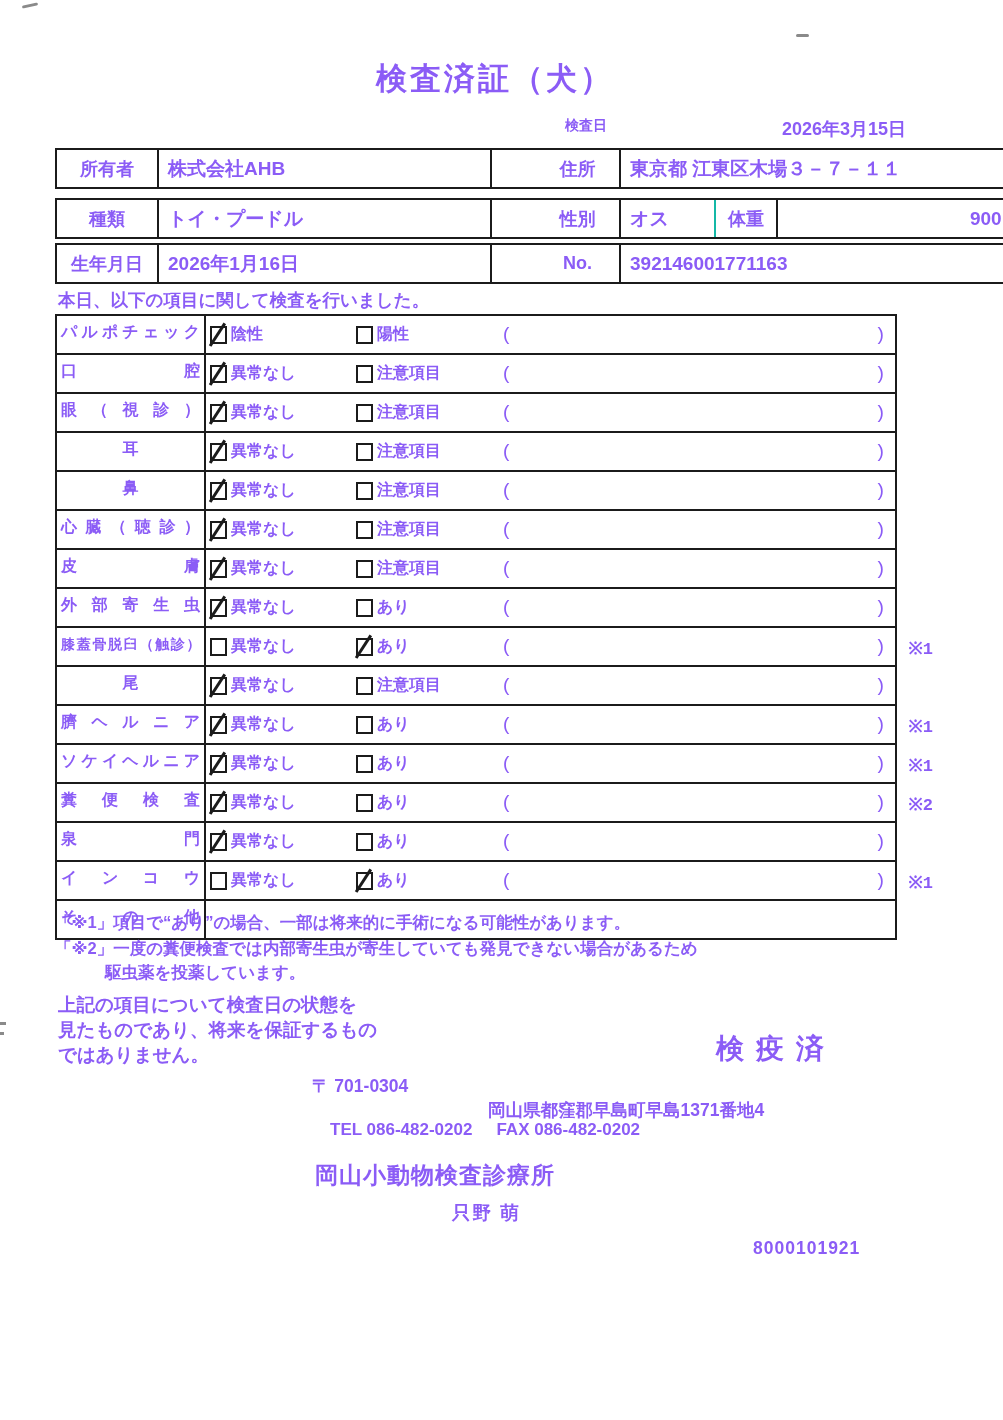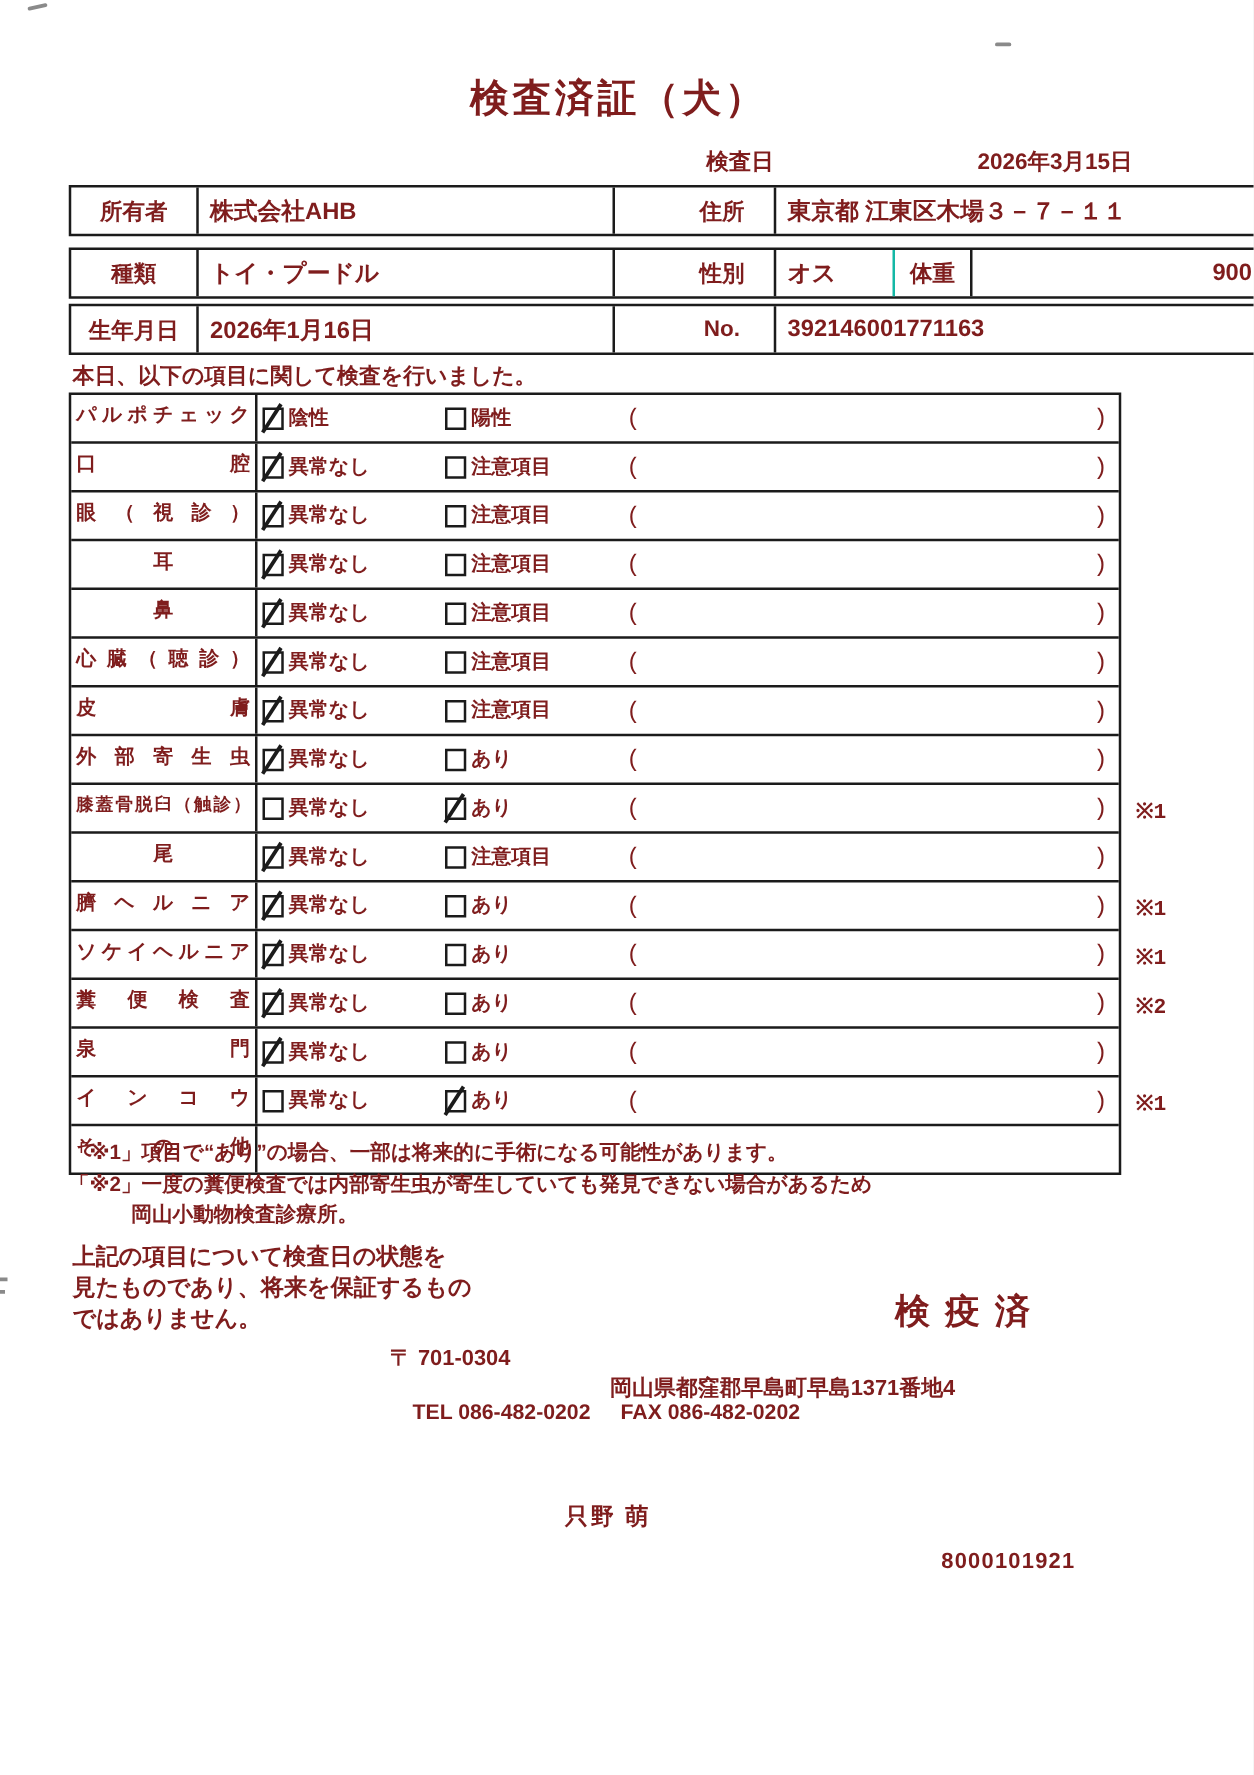--- a/index.html
+++ b/index.html
@@ -1,30 +1,30 @@
 <!DOCTYPE html>
 <html><head>
 <meta charset="utf-8">
 <style>
   html,body { margin:0; padding:0; background:#e8e8e8; }
   .page {
     position:relative; width:1003px; height:1420px; margin:0 auto;
-    background:#ffffff; color:#7f1d1d; overflow:hidden;
+    background:#ffffff; color:#8b5cf6; overflow:hidden;
     font-family:"Liberation Sans","DejaVu Sans",sans-serif; font-weight:bold;
   }
   
   .artifact { position:absolute; background:#8a8a8a; }
   .a1 { left:22px; top:4px; width:16px; height:3px; transform:rotate(-12deg); border-radius:2px; }
   .a2 { left:796px; top:34px; width:13px; height:3px; border-radius:2px; }
   .a3 { left:0px;  top:1022px; width:6px; height:3px; }
   .a4 { left:0px;  top:1032px; width:4px; height:3px; }
   
   .title { position:absolute; left:0; top:58px; width:990px; margin:0;
            text-align:center; font-size:31px; letter-spacing:3px; }
-  .date-label { position:absolute; left:565px; top:117px; font-size:18px; }
+  .date-label { position:absolute; left:565px; top:117px; font-size:14px; }
   .date-value { position:absolute; left:782px; top:117px; font-size:18px; }
   
   .tbl { position:absolute; left:55px; width:997px; display:flex;
          border:2.5px solid #1b1b1b; box-sizing:border-box; background:#fff; }
   .owner-tbl { top:148px; height:41px; }
   .breed-tbl { top:198px; height:41px; }
   .birth-tbl { top:243px; height:41px; }
   .cell { display:flex; align-items:center; box-sizing:border-box; font-size:18px; }
   .cell.lbl { justify-content:center; border-right:2px solid #1b1b1b; }
   .cell.val { padding-left:9px; font-size:19px; }
@@ -389,33 +389,34 @@
       </div>
       <span class="row-note"></span>
     </div>
   </div>
 
   <div class="fn fn1">
     <div>「※1」項目で“あり”の場合、一部は将来的に手術になる可能性があります。</div>
   </div>
   <div class="fn fn2">
     <div>「※2」一度の糞便検査では内部寄生虫が寄生していても発見できない場合があるため</div>
-    <div class="fn-indent">岡山小動物検査診療所。</div>
+    <div class="fn-indent">駆虫薬を投薬しています。</div>
   </div>
 
   <div class="disclaimer">
     <div>上記の項目について検査日の状態を</div>
     <div>見たものであり、将来を保証するもの</div>
     <div>ではありません。</div>
   </div>
 
   <div class="stamp">検疫済</div>
 
   <div class="postal">〒 701-0304</div>
   <div class="address">岡山県都窪郡早島町早島1371番地4</div>
   <div class="telfax">
     <span>TEL 086-482-0202</span>
     <span>FAX 086-482-0202</span>
   </div>
+  <div class="clinic">岡山小動物検査診療所</div>
   <div class="vet">只野 萌</div>
   <div class="code">8000101921</div>
 
 </div>
 
 </body></html>

